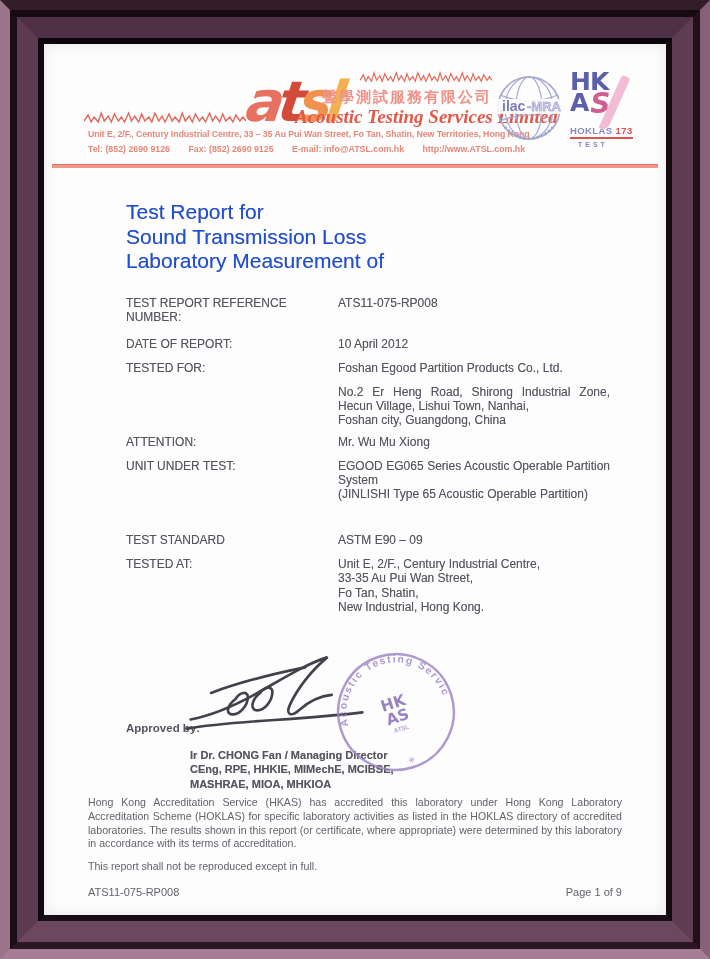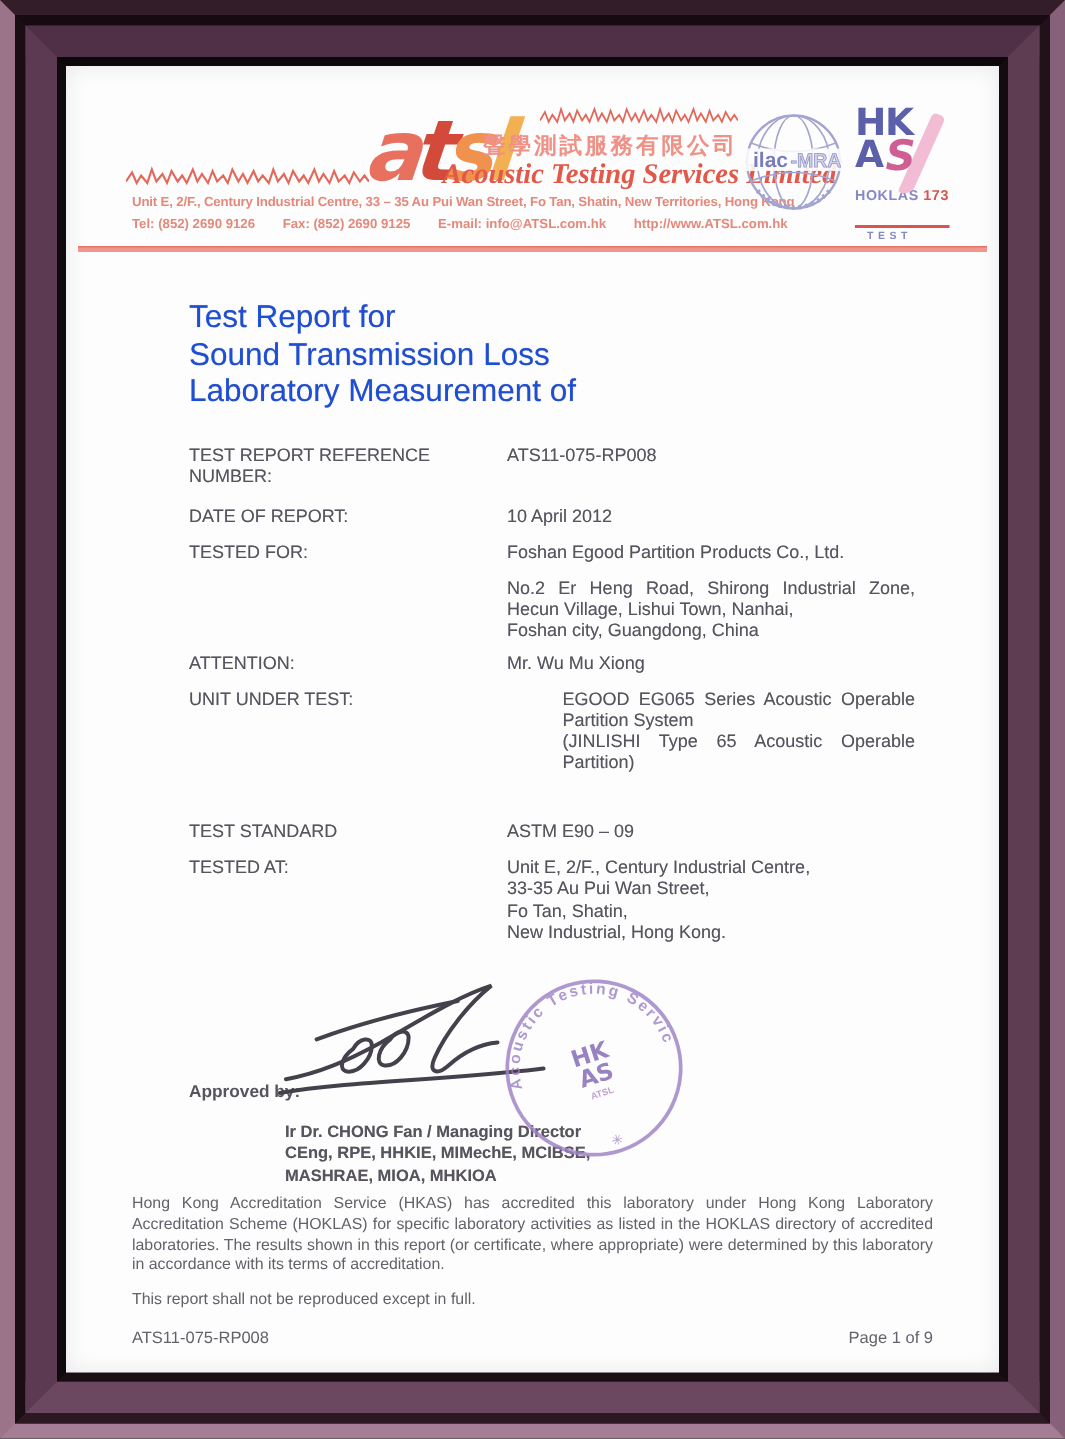--- a/index.html
+++ b/index.html
@@ -23,30 +23,30 @@
   .addr{left:44px;top:85px;font-size:8.8px;font-weight:bold;color:#e5887a;white-space:nowrap;letter-spacing:-.1px;}
   .contact{left:44px;top:100px;font-size:8.8px;font-weight:bold;color:#e5887a;white-space:nowrap;}
   .contact span{margin-right:16px;}
   .red-divider{left:8px;top:120px;width:606px;height:3px;background:#f0968c;border-top:1px solid #e4756a;}
 
   .ilac{left:452px;top:31px;}
   .hkas{left:526px;top:28px;width:84px;text-align:left;}
   .hkas .big{font-family:"DejaVu Sans",sans-serif;font-weight:900;font-size:25px;line-height:20px;color:#5c60ab;letter-spacing:-1px;position:relative;z-index:1;}
   .hkas .pink-s{color:#cf5e93;font-style:italic;font-size:28px;position:relative;left:2px;top:2px;z-index:3;}
   .hkas .swoosh{position:absolute;left:40px;top:2px;width:9px;height:58px;background:#f2bcd4;border-radius:5px 5px 12px 2px;transform:rotate(24deg);z-index:0;}
-  .hkas .hoklas-row{margin-top:12px;font-size:9.5px;font-weight:bold;letter-spacing:.4px;border-bottom:2px solid #d9534f;display:inline-block;padding-bottom:14px;}
+  .hkas .hoklas-row{margin-top:12px;font-size:9.5px;font-weight:bold;letter-spacing:.4px;border-bottom:2px solid #d9534f;display:inline-block;padding-bottom:1px;}
   .hkas .hoklas-txt{color:#8588c5;}
   .hkas .hoklas-num{color:#d9534f;}
   .hkas .test-label{font-size:7px;font-weight:bold;color:#8588c5;letter-spacing:3px;margin-top:2px;margin-left:8px;}
 
   
   .content{left:82px;top:156px;width:484px;}
   .title{font-size:21px;line-height:24.5px;font-weight:normal;color:#1d4ed8;margin:0 0 22px 0;text-shadow:0 0 .5px rgba(86,82,92,.55);}
   .row{display:grid;grid-template-columns:212px 272px;font-size:12px;line-height:14px;font-weight:normal;text-shadow:0 0 .4px rgba(87,84,95,.5);}
-  .just{text-align:justify;margin-left:37px;}
+  .just{text-align:justify;}
   .stretch{text-align:justify;-moz-text-align-last:justify;text-align-last:justify;}
   .mb27{margin-bottom:13px}.mb24{margin-bottom:10px}.mb7{margin-bottom:7px}.mb32{margin-bottom:32px}
   .addr-lines div{line-height:14.4px;}
 
   
   .approved-label{left:82px;top:678px;font-size:11.5px;font-weight:bold;}
   .sig-svg{left:138px;top:608px;}
   .signatory{left:146px;top:704px;font-size:11px;line-height:14.3px;font-weight:bold;text-shadow:0 0 .4px rgba(87,84,95,.5);}
   .stamp{left:288px;top:604px;}
 

